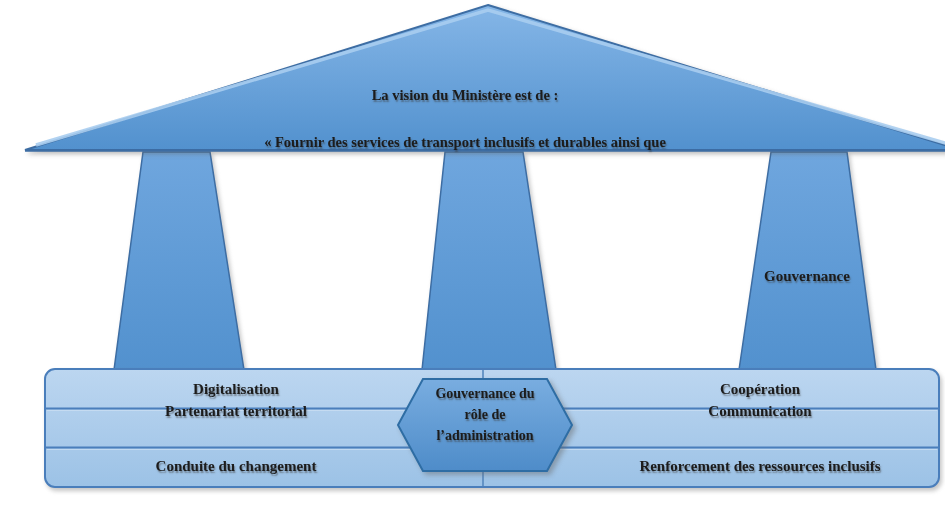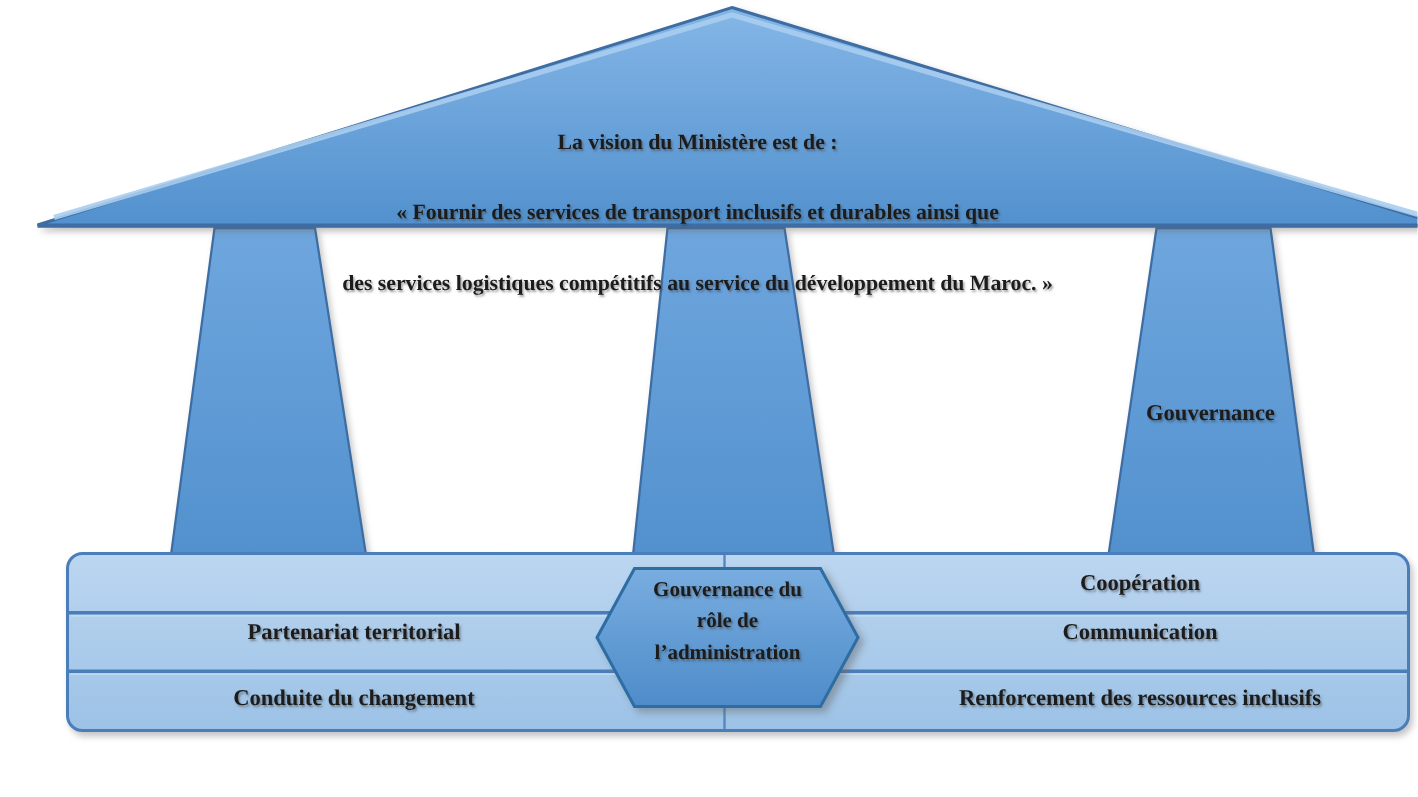--- a/index.html
+++ b/index.html
@@ -27,21 +27,21 @@
   .roof-text { left: 115px; top: 60px; width: 660px; font-size: 14.5px; line-height: 23.5px; }
   .roof-text div { white-space: nowrap; }
   .pillar-label { font-size: 15px; line-height: 24px; }
   .pillar-1 { left: 96px;  top: 224px; width: 124px; }
   .pillar-2 { left: 402px; top: 253px; width: 128px; }
   .pillar-3 { left: 710px; top: 264px; width: 154px; }
   .row-label { font-size: 15px; line-height: 22px; white-space: nowrap; }
   .rowL { left: 26px;  width: 380px; }
   .rowR { left: 550px; width: 380px; }
   .row-y1 { top: 378px; }
-  .row-y2 { top: 411px; }
+  .row-y2 { top: 400px; }
   .row-y3 { top: 455px; }
   .hex-label { left: 385px; top: 383px; width: 160px; font-size: 14px; line-height: 21px; }
 </style>
 </head>
 <body>
 
 <div class="stage">
 
   <svg class="shapes" viewBox="0 0 945 531" aria-hidden="true">
     <defs>
@@ -79,25 +79,25 @@
       <line x1="27" y1="449.5" x2="917" y2="449.5" stroke="#CADFF3" stroke-width="1" opacity="0.8"></line>
       <line x1="463" y1="370" x2="463" y2="486" stroke="#5588BE" stroke-width="1.6"></line>
     </g>
 
     <polygon class="shadow" points="378,425 403,379 527,379 552,425 527,471 403,471" fill="url(#gHex)" stroke="#2E6DA4" stroke-width="2"></polygon>
   </svg>
 
   <div class="txt roof-text">
     <div>La vision du Ministère est de :</div>
     <div>« Fournir des services de transport inclusifs et durables ainsi que</div>
-    <div>des services logistiques compétitifs au service du développement du Maroc. »</div>
   </div>
 
   <div class="txt pillar-label pillar-3">Gouvernance</div>
 
+  <div class="txt row-label rowL row-y1">Digitalisation</div>
   <div class="txt row-label rowL row-y2">Partenariat territorial</div>
   <div class="txt row-label rowL row-y3">Conduite du changement</div>
 
   <div class="txt row-label rowR row-y1">Coopération</div>
   <div class="txt row-label rowR row-y2">Communication</div>
   <div class="txt row-label rowR row-y3">Renforcement des ressources inclusifs</div>
 
   <div class="txt hex-label">Gouvernance du
 rôle de
 l’administration</div>

